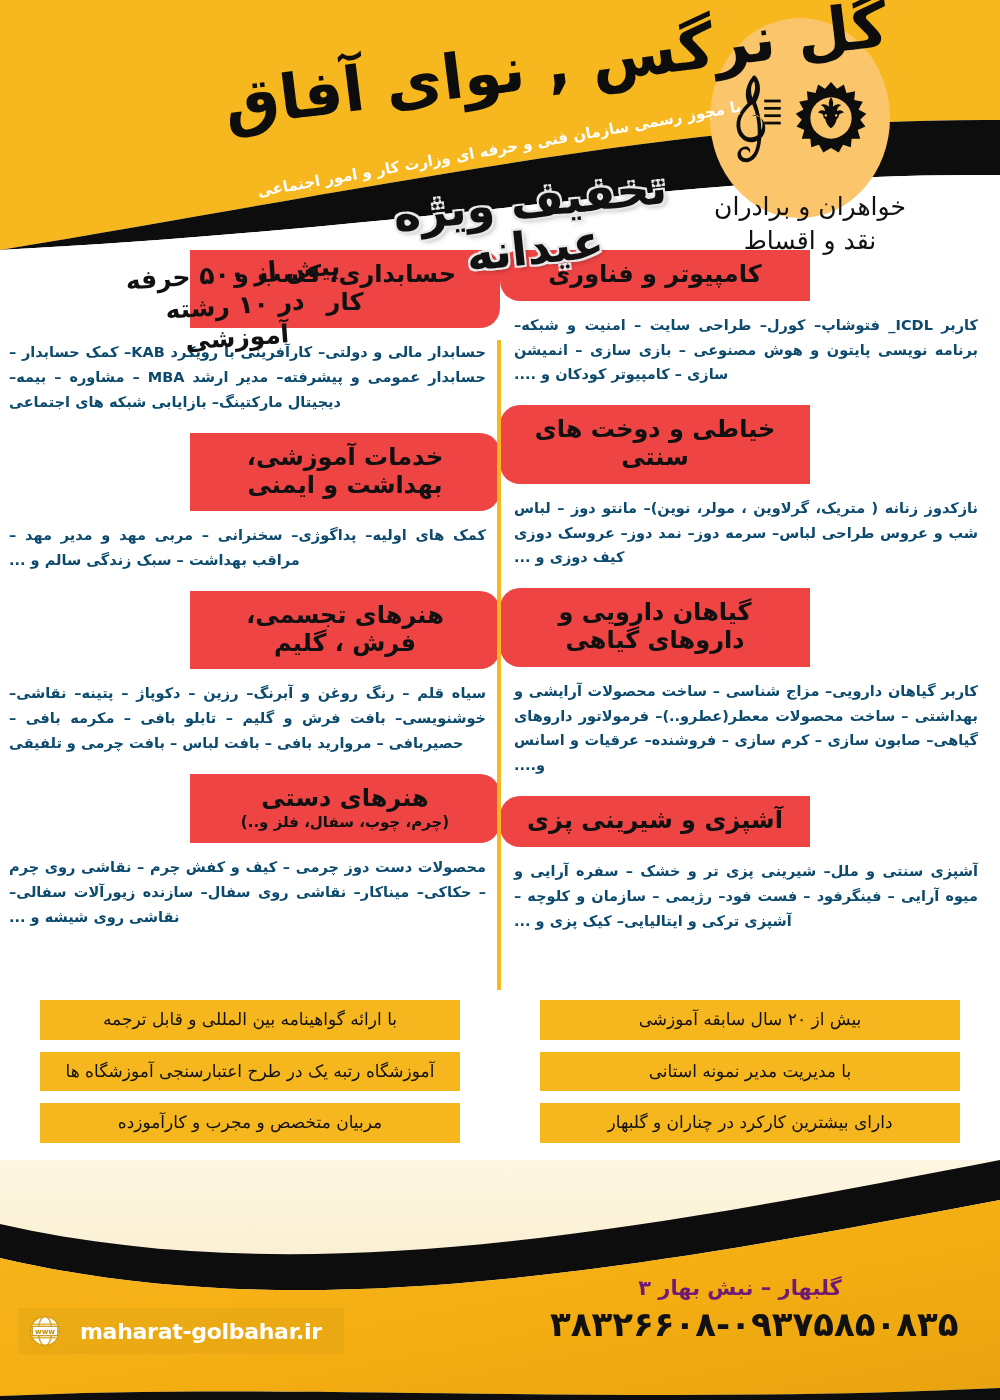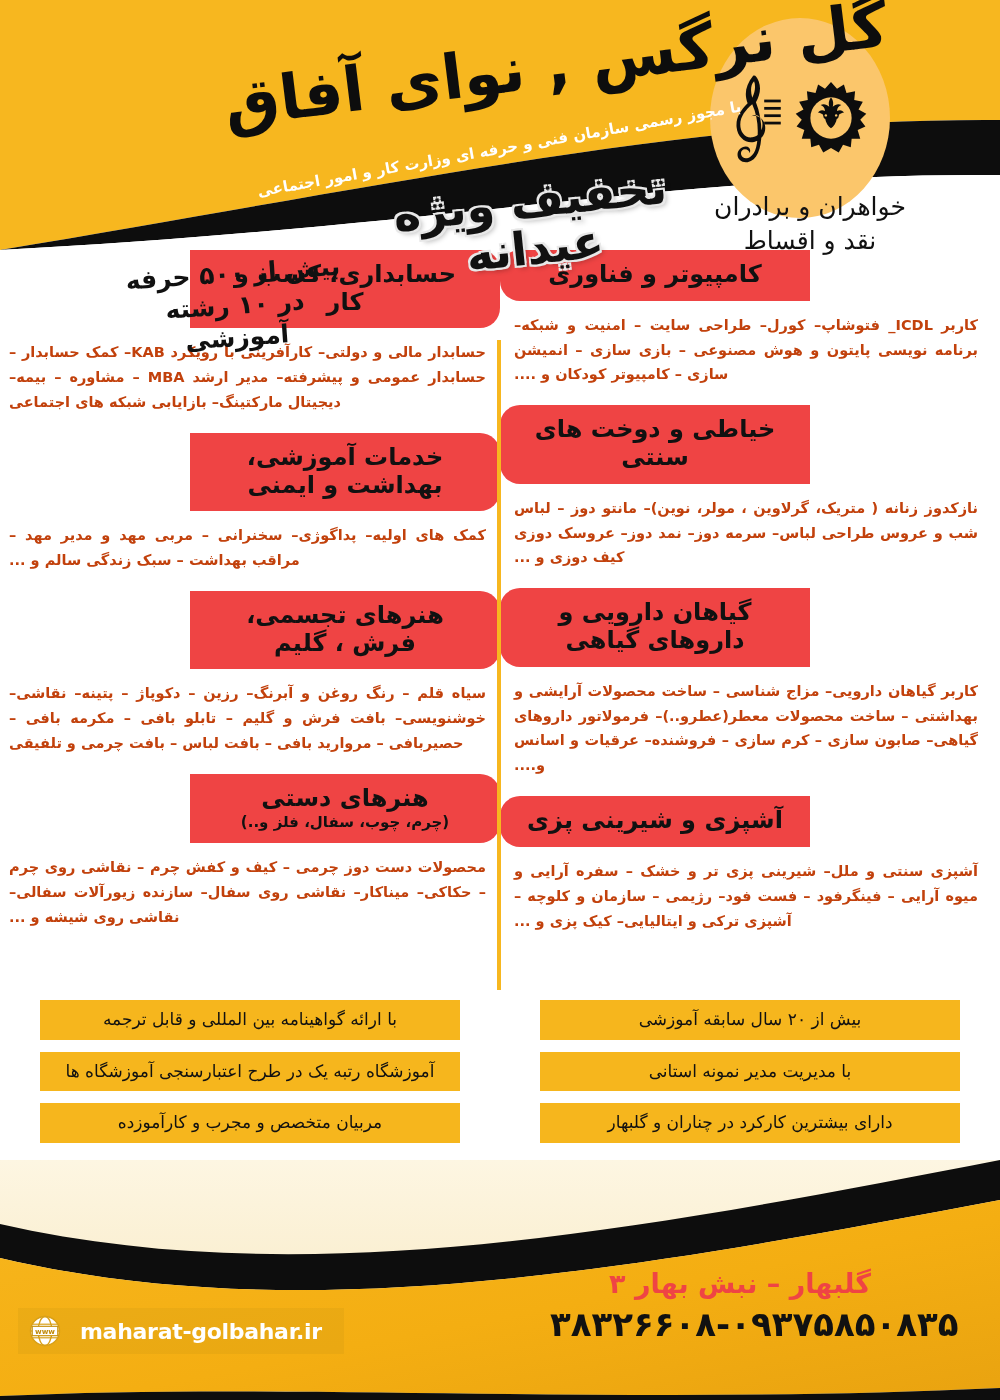--- a/index.html
+++ b/index.html
@@ -191,21 +191,21 @@
   
   .col-left .cat-pill {
     border-radius: 0 20px 20px 0;
     margin-right: 0;
     margin-left: 190px;
   }
 
   .cat-desc {
     font-size: 14.5px;
     font-weight: bold;
-    color: #c2410c;
+    color: #0c4a6e;
     line-height: 1.72;
     direction: rtl;
     text-align: justify;
     text-align-last: left;
     padding: 12px 18px 14px;
   }
   .col-right .cat-desc { padding-left: 14px; padding-right: 22px; }
   .col-left  .cat-desc { padding-right: 14px; padding-left: 9px; }
 
   
@@ -247,23 +247,23 @@
   .footer-addr {
     position: absolute;
     right: 70px;
     bottom: 52px;
     z-index: 5;
     text-align: center;
     direction: rtl;
     width: 380px;
   }
   .footer-addr .addr {
-    font-size: 27px;
-    font-weight: bold;
-    color: #ef4444;
+    font-size: 21px;
+    font-weight: bold;
+    color: #701a75;
     line-height: 1.35;
   }
   .footer-addr .phone {
     font-size: 34px;
     font-weight: bold;
     color: #111;
     line-height: 1.35;
     direction: ltr;
     unicode-bidi: embed;
   }

